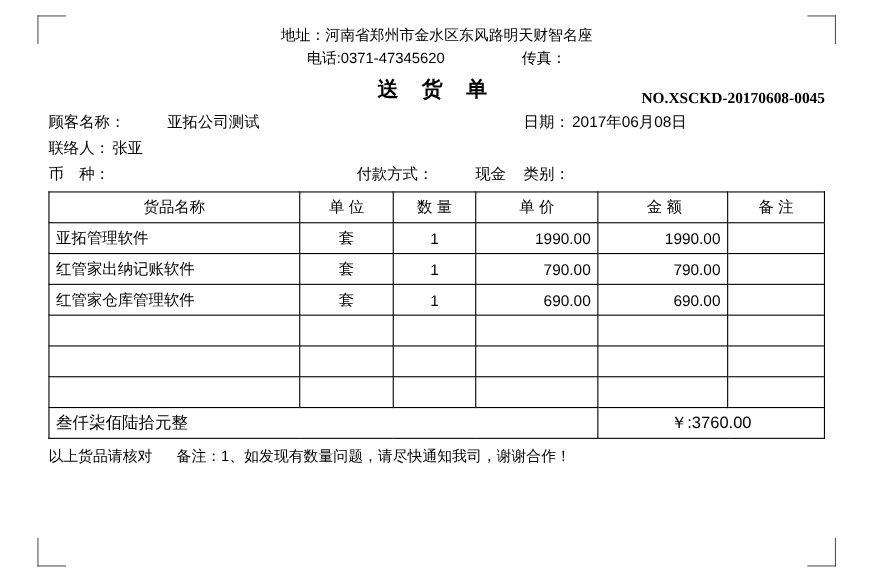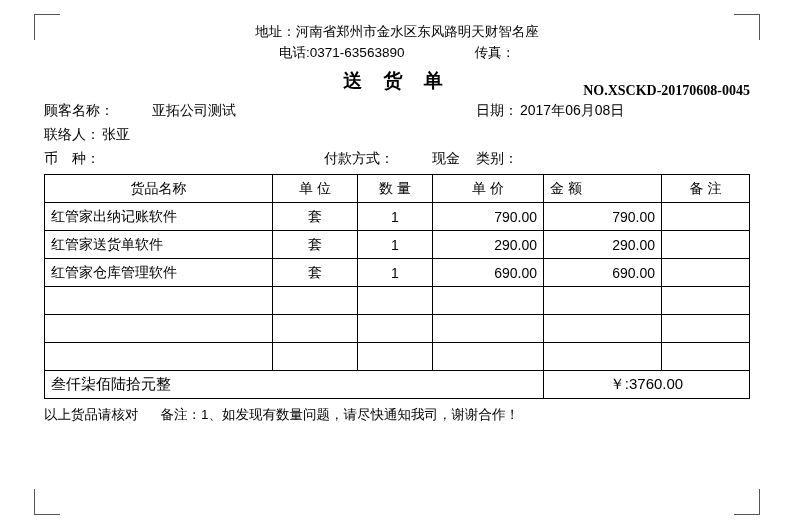--- a/index.html
+++ b/index.html
@@ -96,21 +96,21 @@
     </div>
   <div class="mark br">
       <i class="h"></i>
       <i class="v"></i>
     </div>
 
   <div class="sheet">
 
     <div class="addr">地址：河南省郑州市金水区东风路明天财智名座</div>
     <div class="telrow">
-      <span>电话:0371-63563890</span>
+      <span>电话:0371-47345620</span>
       <span>传真：</span>
     </div>
 
     <div class="titlerow">
       <div class="doctitle">送 货 单</div>
       <div class="docno">NO.XSCKD-20170608-0045</div>
     </div>
 
     <div class="meta">
 
@@ -148,42 +148,42 @@
 
     </div>
 
     <table class="items">
       <thead>
         <tr>
           <th class="c-name">货品名称</th>
           <th class="c-unit">单 位</th>
           <th class="c-qty">数 量</th>
           <th class="c-price" style="text-align:center;padding-right:6px">单 价</th>
-          <th class="c-amt" style="text-align:left;padding-right:3px">金 额</th>
+          <th class="c-amt" style="text-align:center;padding-right:3px">金 额</th>
           <th class="c-note">备 注</th>
         </tr>
       </thead>
       <tbody>
+        <tr>
+          <td class="c-name">亚拓管理软件</td>
+          <td class="c-unit">套</td>
+          <td class="c-qty">1</td>
+          <td class="c-price">1990.00</td>
+          <td class="c-amt">1990.00</td>
+          <td class="c-note"></td>
+        </tr>
         <tr>
           <td class="c-name">红管家出纳记账软件</td>
           <td class="c-unit">套</td>
           <td class="c-qty">1</td>
           <td class="c-price">790.00</td>
           <td class="c-amt">790.00</td>
           <td class="c-note"></td>
         </tr>
         <tr>
-          <td class="c-name">红管家送货单软件</td>
-          <td class="c-unit">套</td>
-          <td class="c-qty">1</td>
-          <td class="c-price">290.00</td>
-          <td class="c-amt">290.00</td>
-          <td class="c-note"></td>
-        </tr>
-        <tr>
           <td class="c-name">红管家仓库管理软件</td>
           <td class="c-unit">套</td>
           <td class="c-qty">1</td>
           <td class="c-price">690.00</td>
           <td class="c-amt">690.00</td>
           <td class="c-note"></td>
         </tr>
         <tr>
           <td class="c-name"></td>
           <td class="c-unit"></td>

